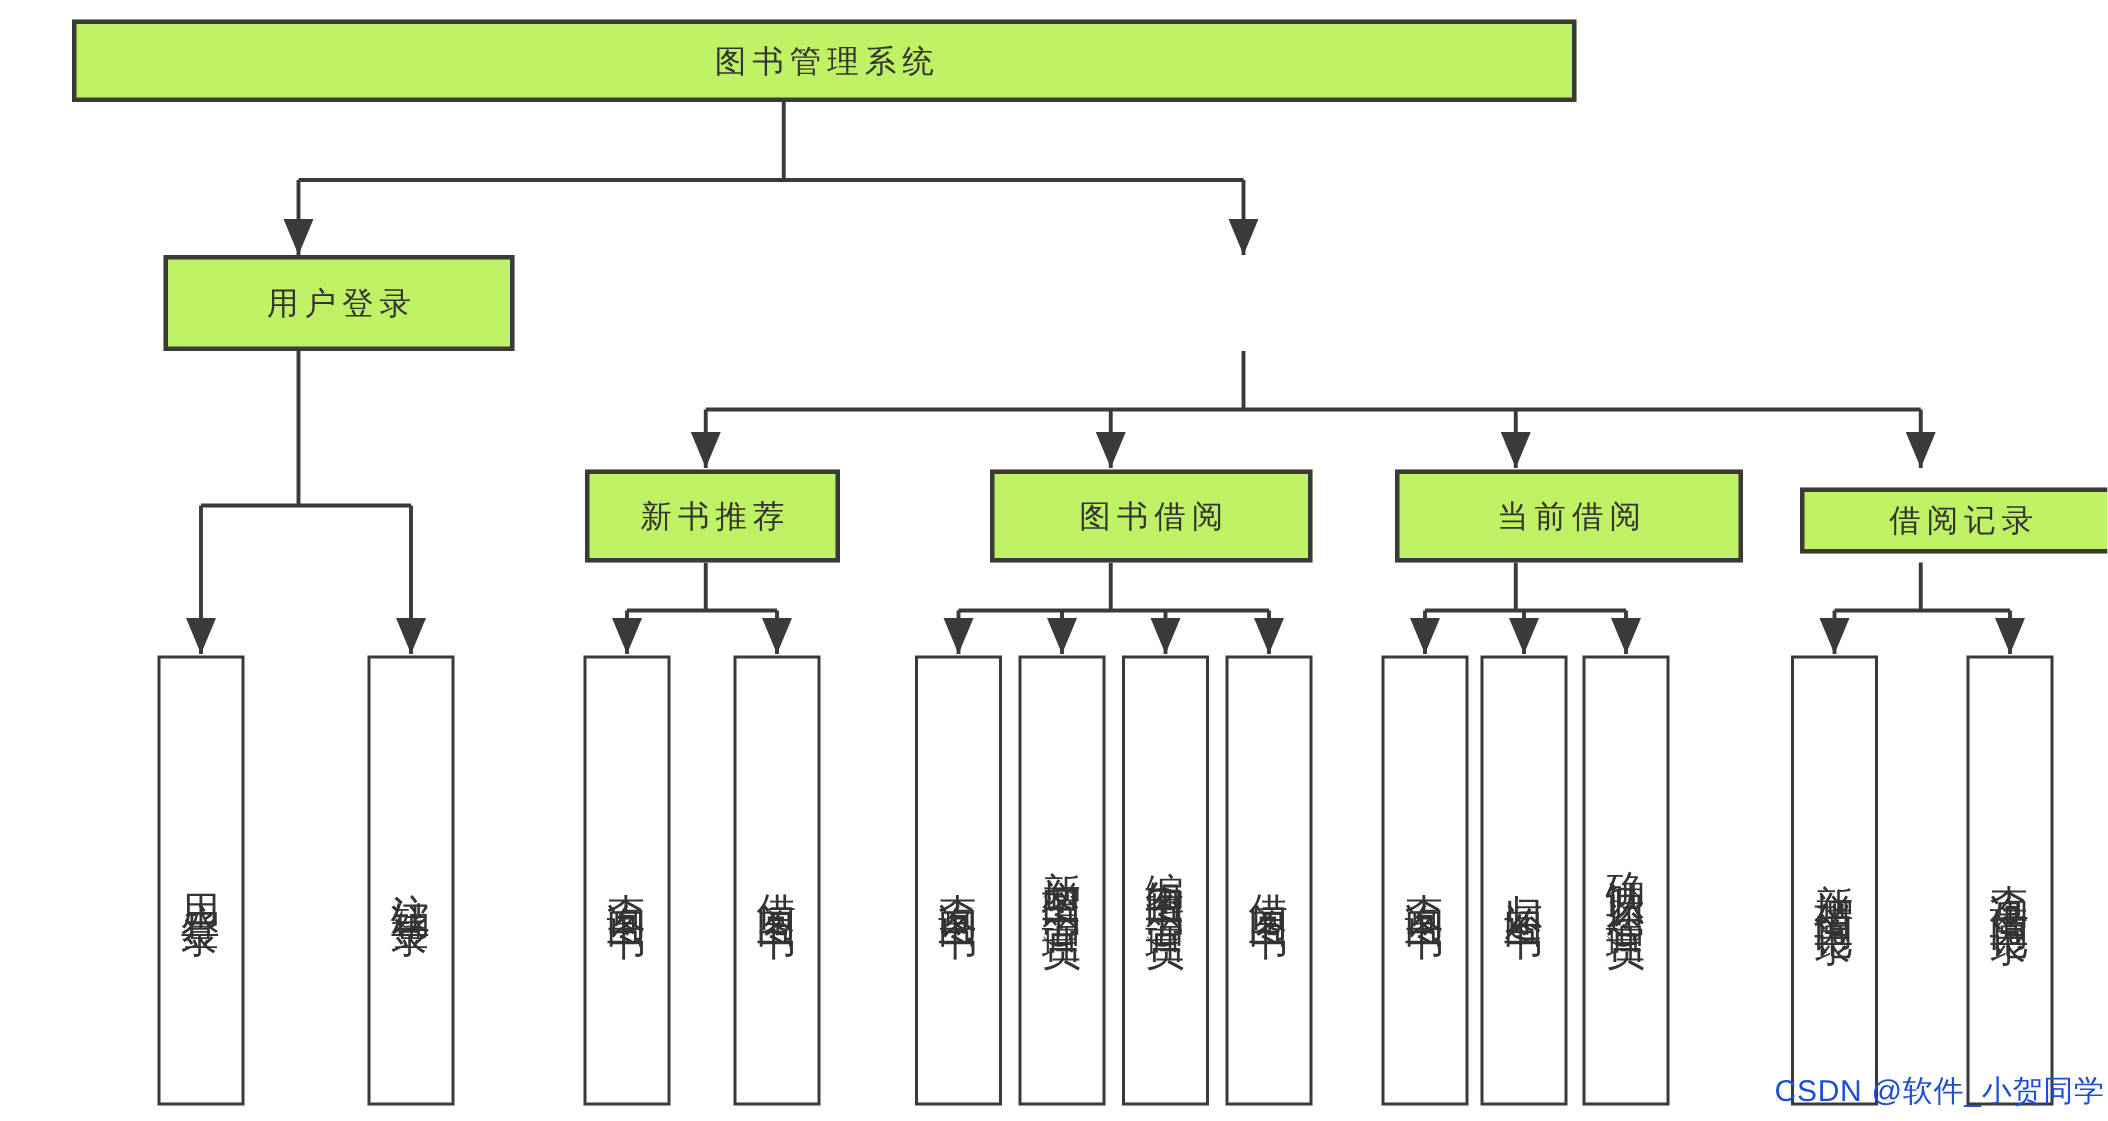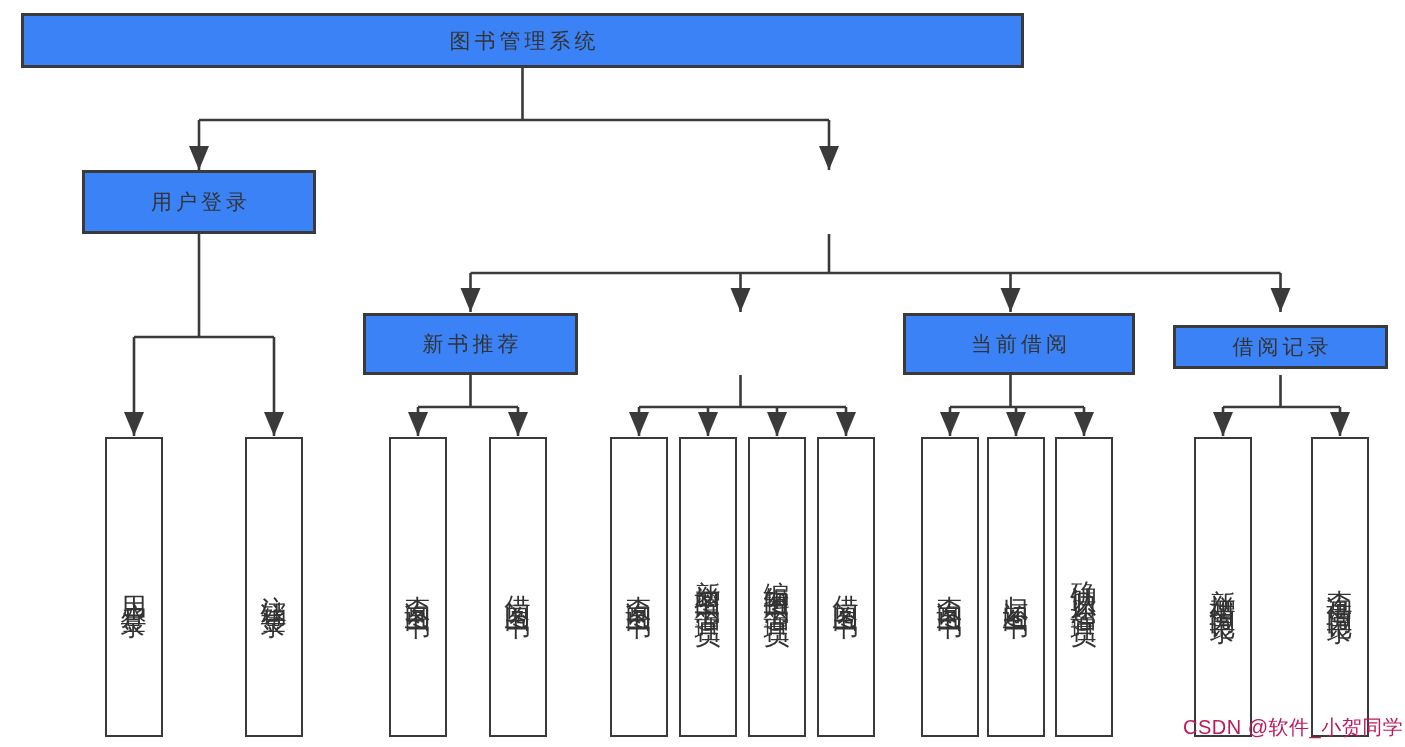--- a/index.html
+++ b/index.html
@@ -12,30 +12,31 @@
     overflow: hidden;
   }
   #connectors {
     position: absolute;
     left: 0; top: 0;
     width: 1405px; height: 747px;
   }
   .hbox {
     position: absolute;
     box-sizing: border-box;
-    background: #3b82f6;
+    background: #bef264;
     border: 3px solid #3a3a3a;
     display: flex;
     align-items: center;
     justify-content: center;
     font-size: 21px;
     letter-spacing: 4px;
     text-indent: 4px;
     color: #333333;
     white-space: nowrap;
+    margin-left: 27px;
   }
   .vbox {
     position: absolute;
     box-sizing: border-box;
     background: #ffffff;
     border: 2.5px solid #3a3a3a;
     display: flex;
     align-items: center;
     justify-content: center;
     color: #333333;
@@ -48,21 +49,21 @@
     letter-spacing: 6px;
     color: #333333;
     white-space: nowrap;
   }
   .watermark {
     position: absolute;
     left: 1183px;
     top: 714px;
     font-size: 20px;
     letter-spacing: 0.5px;
-    color: #be185d;
+    color: #1d4ed8;
     white-space: nowrap;
     z-index: 5;
   }
 </style>
 </head>
 <body>
 
 <div id="canvas">
 
   <svg id="connectors" viewBox="0 0 1405 747" xmlns="http://www.w3.org/2000/svg">
@@ -112,21 +113,22 @@
       <path d="M1223 407 H1340"></path>
       <path d="M1223 407 V436" marker-end="url(#ah)"></path>
       <path d="M1340 407 V436" marker-end="url(#ah)"></path>
     </g>
   </svg>
 
   <div class="hbox" style="left:21px; top:13px; width:1003px; height:55px;">图书管理系统</div>
 
   <div class="hbox" style="left:82px; top:170px; width:234px; height:64px;">用户登录</div>
 
-  <div class="hbox" style="left:363px; top:313px; width:215px; height:62px;">新书推荐</div>
+  <div class="hbox" style="left:363px; top:313px; width:170px; height:62px;">新书推荐</div>
+  <div class="hbox" style="left:633px; top:313px; width:215px; height:62px;">图书借阅</div>
   <div class="hbox" style="left:903px; top:313px; width:232px; height:62px;">当前借阅</div>
   <div class="hbox" style="left:1173px; top:325px; width:215px; height:44px;">借阅记录</div>
 
   <div class="vbox" style="left:105px; top:437px; width:58px; height:300px;">
     <span class="vtext">用户登录</span>
   </div>
   <div class="vbox" style="left:245px; top:437px; width:58px; height:300px;">
     <span class="vtext">注销登录</span>
   </div>
 

